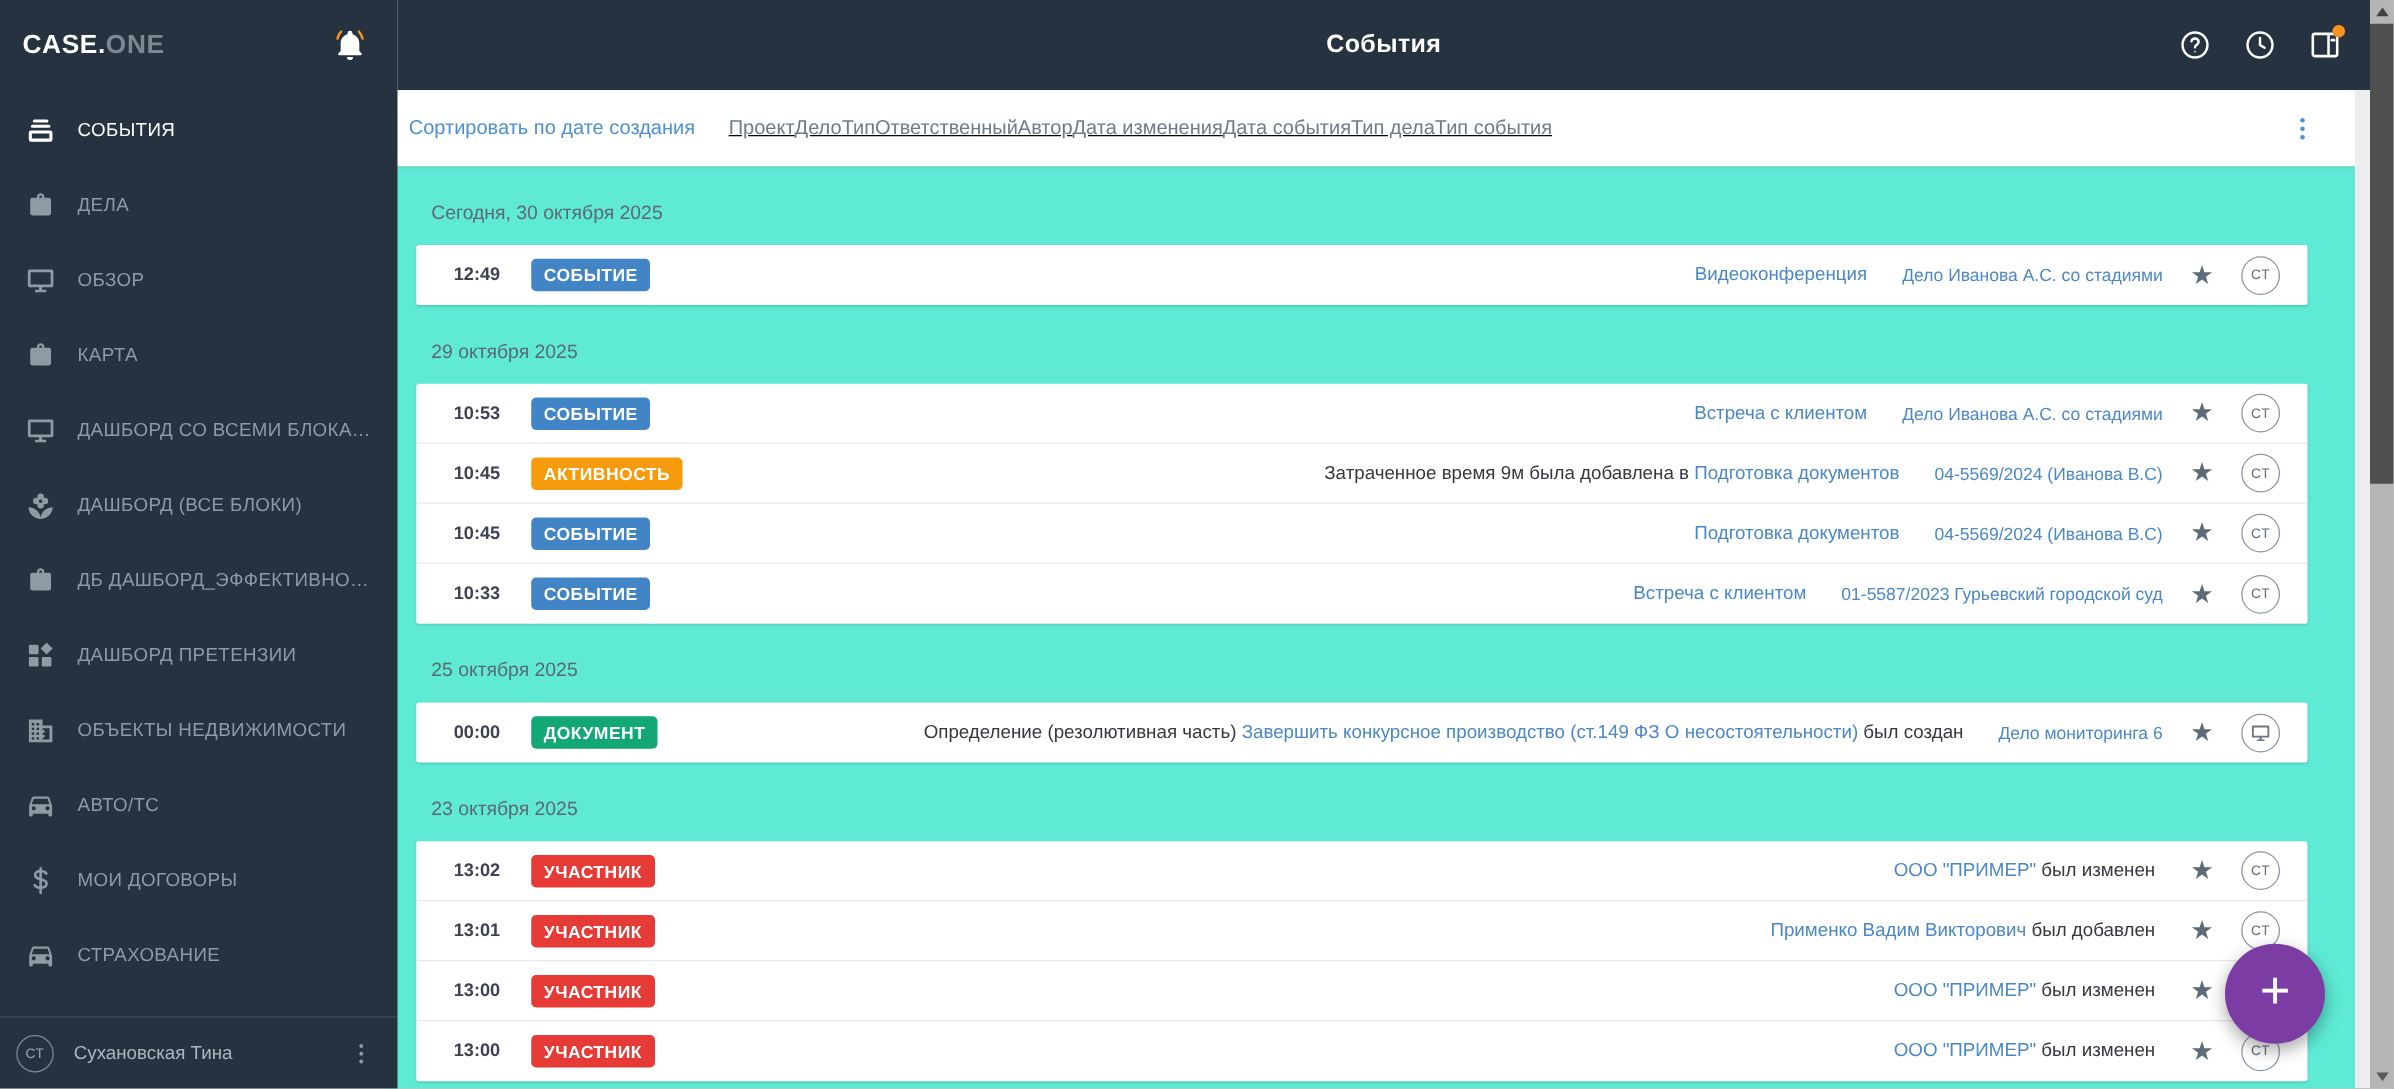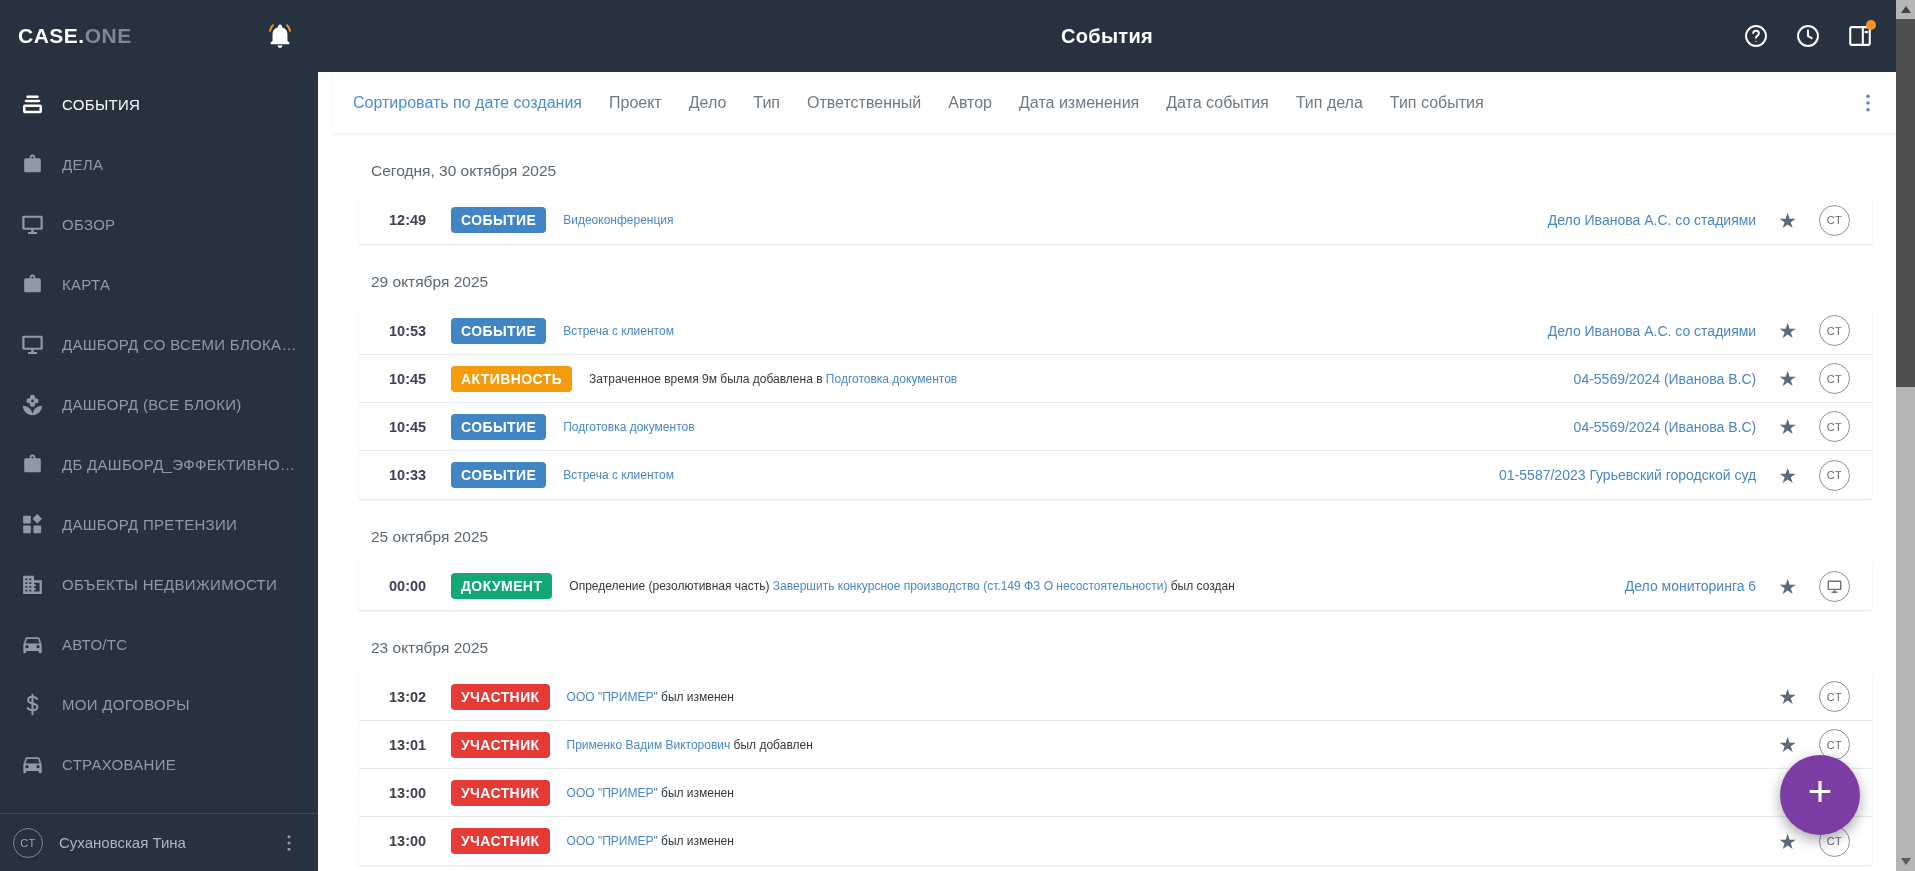--- a/index.html
+++ b/index.html
@@ -38,41 +38,41 @@
   .topbar-title{position:absolute;left:50%;top:50%;transform:translate(-50%,-50%);
                 color:#fff;font-size:20px;font-weight:700;letter-spacing:.3px;}
   .topbar-icons{position:absolute;right:23px;top:0;height:72px;display:flex;
                 align-items:center;gap:26px;color:#fff;}
   .tb-ico{width:26px;height:26px;display:inline-flex;position:relative;cursor:pointer;}
   .tb-ico svg{width:26px;height:26px;}
   .tb-dot{position:absolute;right:-3px;top:-3px;width:10px;height:10px;border-radius:50%;
           background:#f7941e;}
 
   
-  .main{position:absolute;left:318px;top:72px;width:1578px;height:799px;overflow:hidden;
-        background:#ffffff;padding-left:14px;}
+  .main{position:absolute;left:306px;top:72px;width:1578px;height:799px;overflow:hidden;
+        background:#5eead4;}
   .filterbar{height:61px;background:#ffffff;display:flex;align-items:center;
              padding:0 30px 0 21px;box-shadow:0 1px 2px rgba(0,0,0,.08);}
   .sort-link{color:#4a8fd4;font-size:16px;cursor:pointer;text-decoration:none;white-space:nowrap;}
-  .filter-list{display:flex;gap:27px;margin-left:27px;flex:none;}
+  .filter-list{display:flex;margin-left:27px;flex:none;text-decoration:underline;}
   .filter-item{color:#6e7a85;font-size:16px;cursor:pointer;white-space:nowrap;}
   .menu-dots{margin-left:auto;color:#4a90d2;width:24px;height:24px;display:inline-flex;cursor:pointer;}
   .menu-dots svg{width:24px;height:24px;}
 
   .group-date{padding:28px 0 15px 39px;color:#5c6872;font-size:15.5px;line-height:20px;}
   .card{margin:0 38px 0 27px;background:#ffffff;border-radius:2px;
         box-shadow:0 1px 2px rgba(0,0,0,.12);}
   .event-row{min-height:48px;box-sizing:border-box;display:flex;align-items:center;
              padding:8px 22px 8px 30px;border-bottom:1px solid #e7e9eb;}
   .event-row:last-child{border-bottom:none;}
   .ev-time{width:44px;flex:none;font-size:14.5px;font-weight:700;color:#3f4155;}
   .ev-badge{margin-left:18px;flex:none;min-width:64px;padding:5px 10px;border-radius:4px;
             color:#ffffff;font-size:14px;font-weight:700;letter-spacing:.4px;text-align:center;}
-  .ev-text{flex:1;margin-left:17px;padding-right:28px;font-size:12px;line-height:22px;
-           color:#34383e;}
+  .ev-text{flex:1;margin-left:17px;padding-right:28px;font-size:15px;line-height:22px;
+           color:#34383e;text-align:right;}
   .ev-link{color:#4a87c7;text-decoration:none;cursor:pointer;}
   .ev-right{margin-left:auto;flex:none;display:flex;align-items:center;gap:22px;}
   .case-link{color:#4a87c7;font-size:14px;text-decoration:none;cursor:pointer;white-space:nowrap;}
   .star{color:#5d6b79;font-size:21px;line-height:21px;cursor:pointer;}
   .avatar{width:31px;height:31px;box-sizing:border-box;border:1.5px solid #8a95a0;
           border-radius:50%;color:#5f6b76;font-size:11px;letter-spacing:.5px;
           display:flex;align-items:center;justify-content:center;background:#fff;cursor:pointer;}
   .avatar-sys svg{width:17px;height:17px;color:#6b7682;}
 
   

